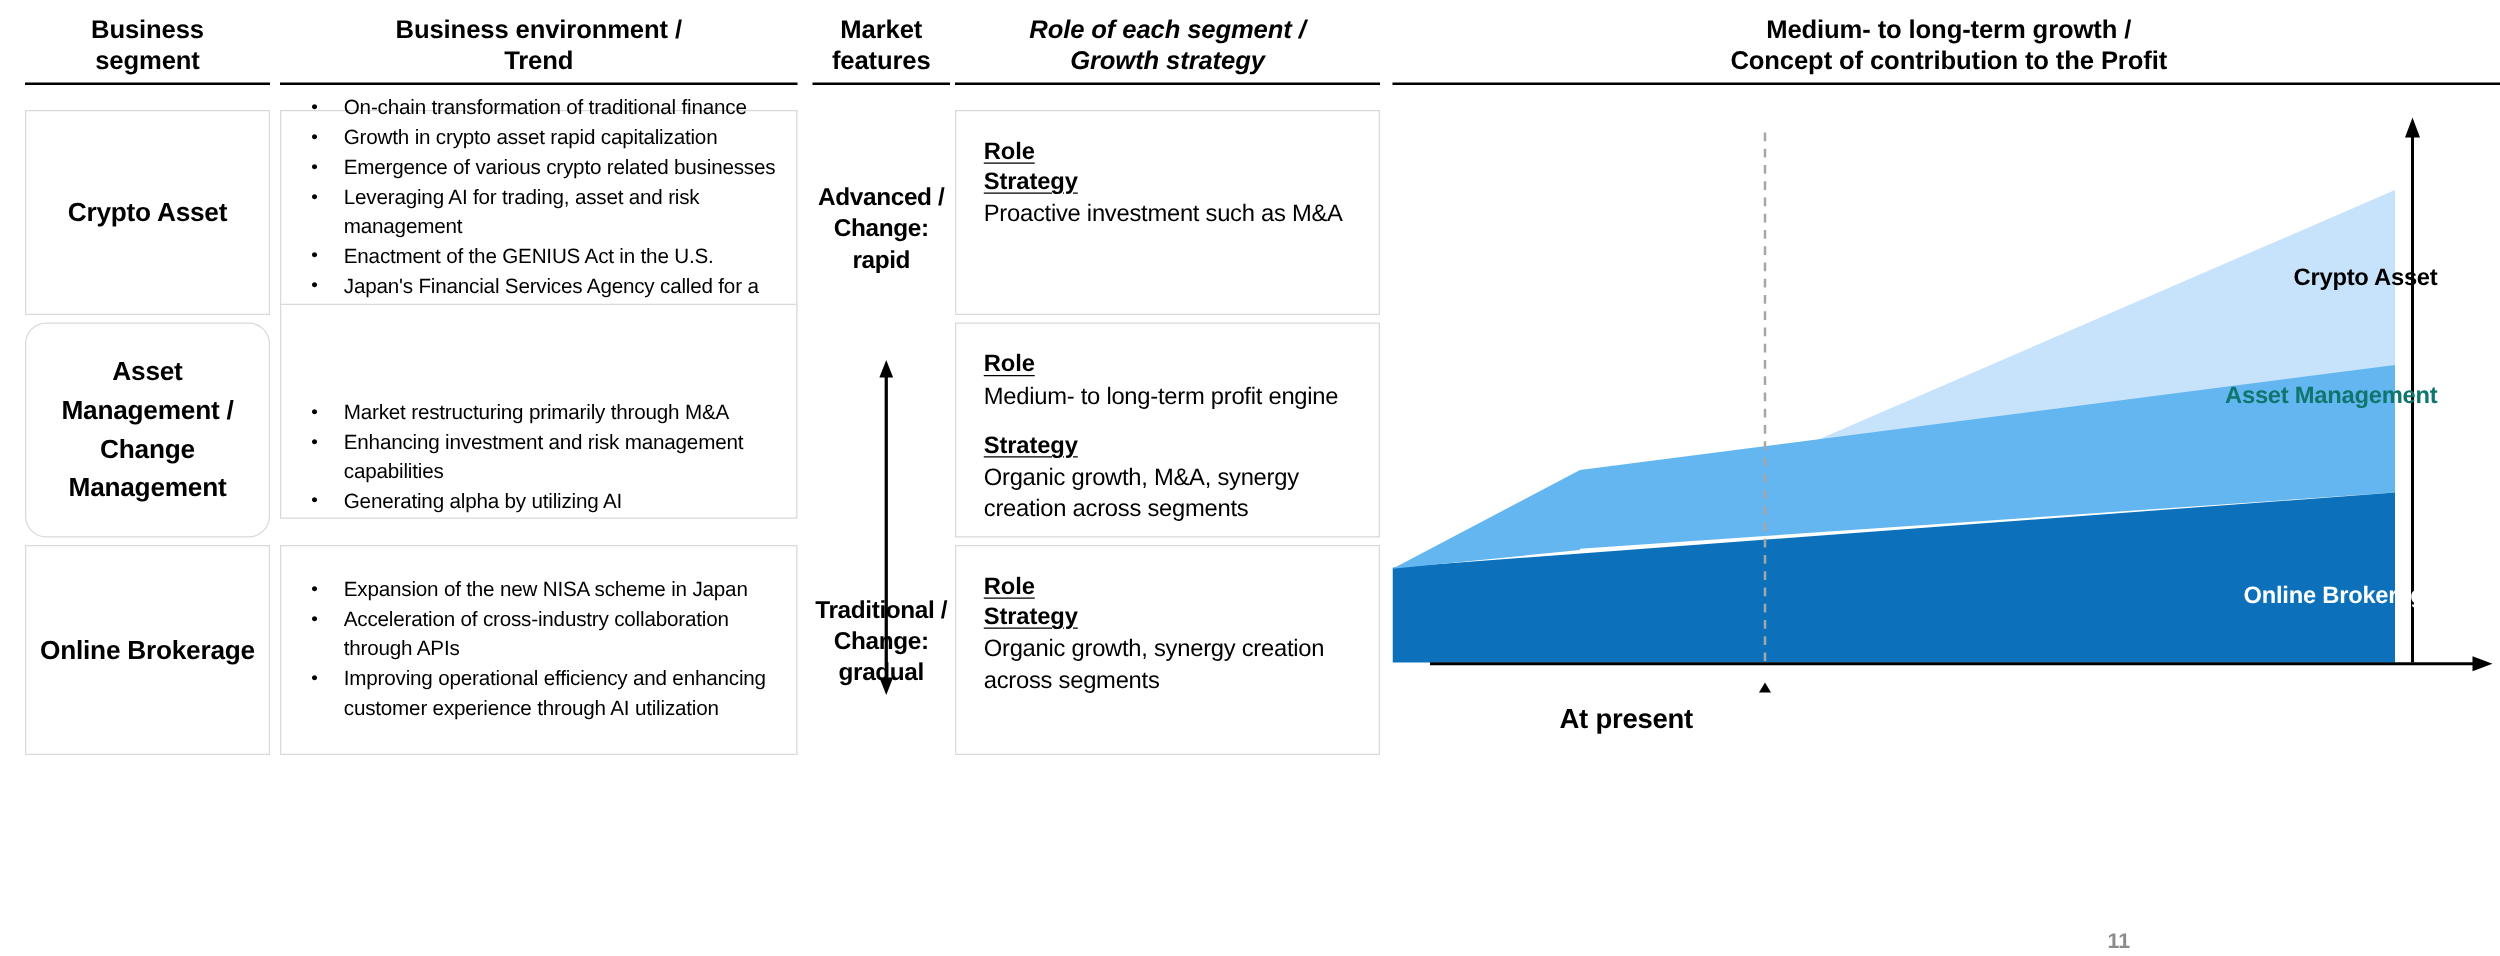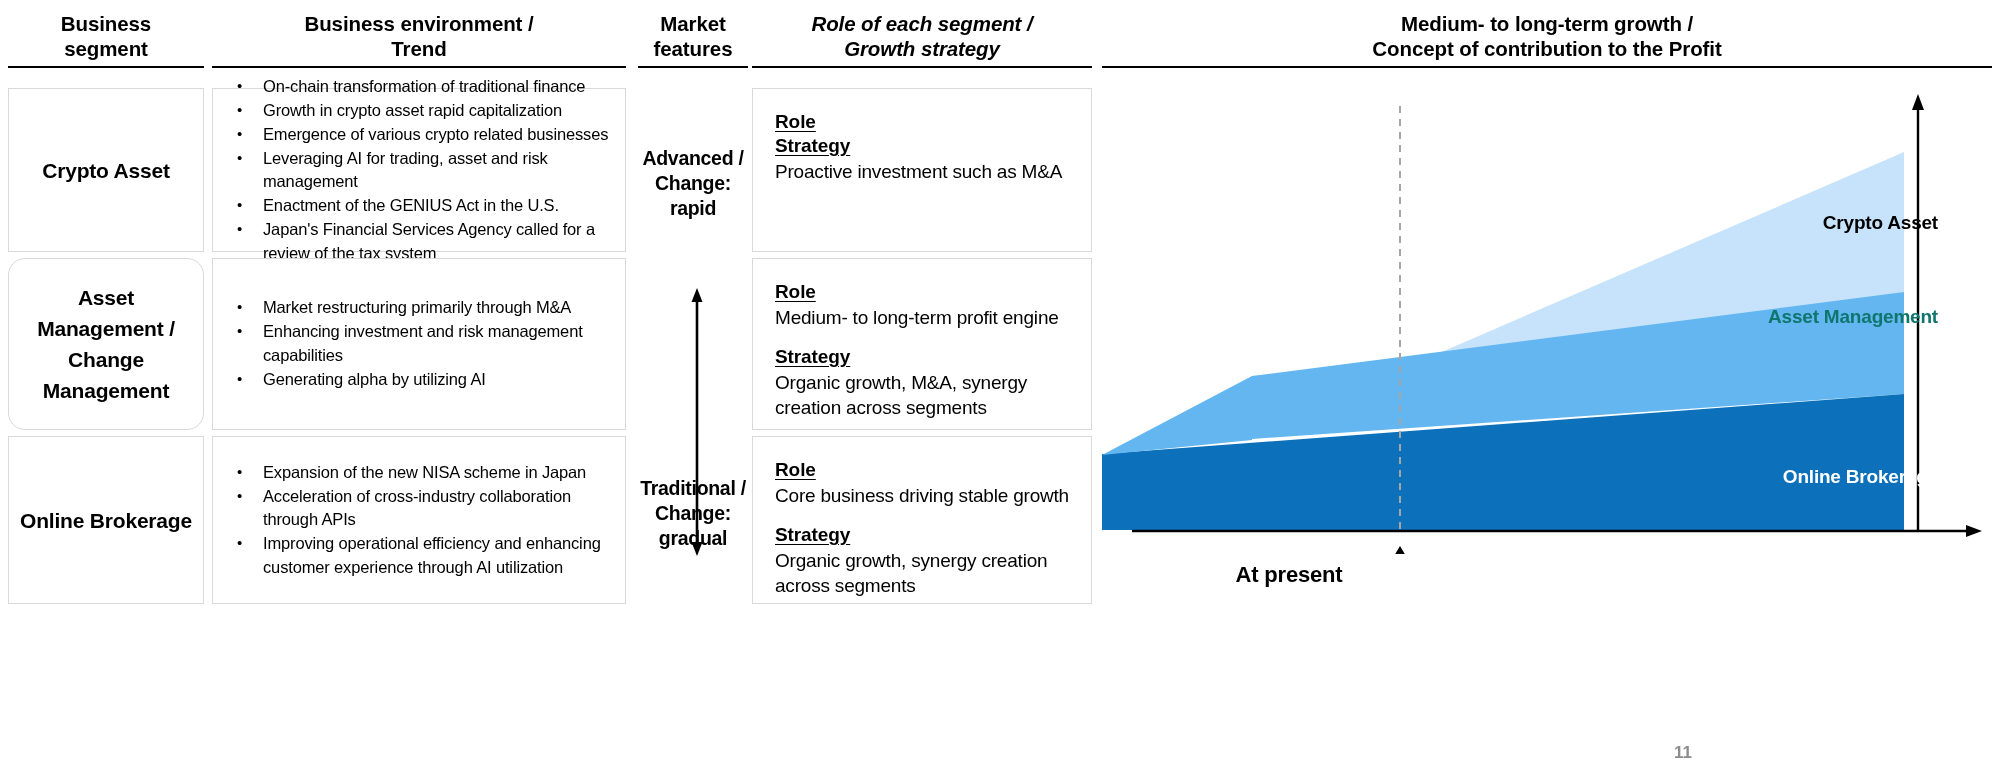--- a/index.html
+++ b/index.html
@@ -4,21 +4,21 @@
 <title>Business Segment Strategy Slide</title>
 <style>
   * { box-sizing: border-box; margin: 0; padding: 0; }
   html, body {
     width: 2000px; height: 765px;
     background: #ffffff;
     font-family: "Liberation Sans", sans-serif;
     color: #000000;
     overflow: hidden;
   }
-  .slide { position: relative; width: 1700px; height: 765px; }
+  .slide { position: relative; width: 1700px; height: 765px; margin-left: 12px; }
 
   
   .headers { position: absolute; left: 0; top: 0; width: 2000px; height: 64px; }
   .col-head {
     position: absolute;
     text-align: center;
     font-weight: bold;
     font-size: 20.5px;
     line-height: 25px;
     letter-spacing: -0.1px;
@@ -193,21 +193,21 @@
 
     <div class="cell seg-cell" style="left:8px; top:174px; width:196px; height:172px;border-radius:17px;">
       <div>
         <div>Asset</div>
         <div>Management /</div>
         <div>Change</div>
         <div>Management</div>
       </div>
     </div>
 
-    <div class="cell env-cell" style="left:212px; top:174px; width:414px; height:172px;">
+    <div class="cell env-cell" style="left:212px; top:159px; width:414px; height:172px;align-items:flex-end;">
       <ul class="bullets">
         <li>Market restructuring primarily through M&amp;A</li>
         <li>Enhancing investment and risk management capabilities</li>
         <li>Generating alpha by utilizing AI</li>
       </ul>
     </div>
 
     <div class="cell role-cell" style="left:752px; top:174px; width:340px; height:172px;">
       <div class="role-head">Role</div>
       <div class="role-body">Medium- to long-term profit engine</div>
@@ -230,21 +230,20 @@
     </div>
 
     <div class="mkt" style="top:392px;">
       <div>Traditional /</div>
       <div>Change:</div>
       <div>gradual</div>
     </div>
 
     <div class="cell role-cell" style="left:752px; top:352px; width:340px; height:168px;">
       <div class="role-head">Role</div>
-      <div class="role-body">Core business driving stable growth</div>
       <div class="role-head">Strategy</div>
       <div class="role-body last">Organic growth, synergy creation across segments</div>
     </div>
 
     <div class="vaxis">
       <svg width="14" height="268" viewBox="0 0 14 268" xmlns="http://www.w3.org/2000/svg">
         <line x1="7" y1="12" x2="7" y2="256" stroke="#000" stroke-width="2.6"></line>
         <polygon points="7,0 1.5,14 12.5,14" fill="#000"></polygon>
         <polygon points="7,268 1.5,254 12.5,254" fill="#000"></polygon>
       </svg>

